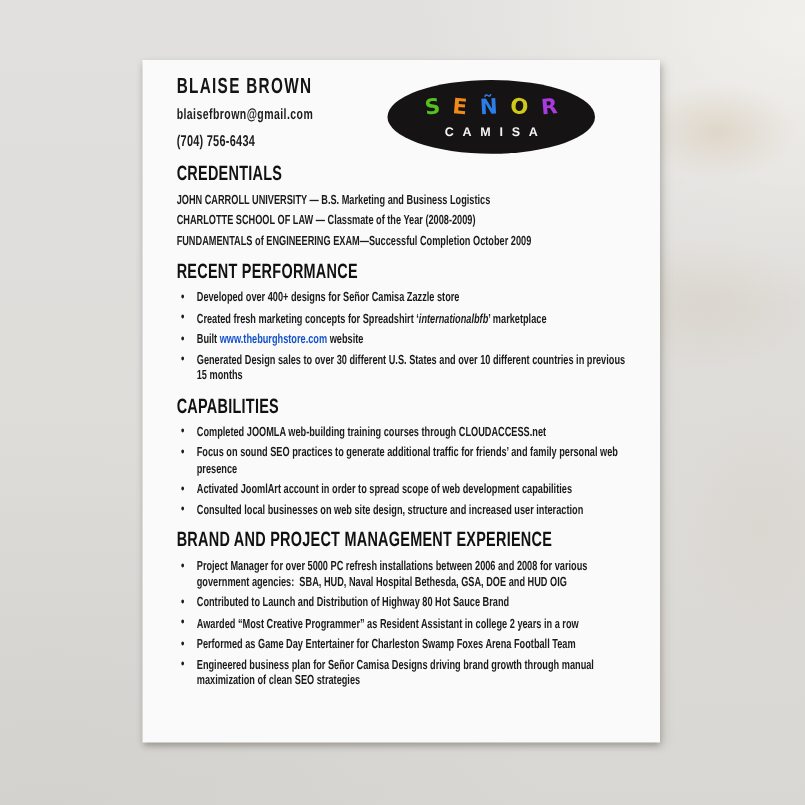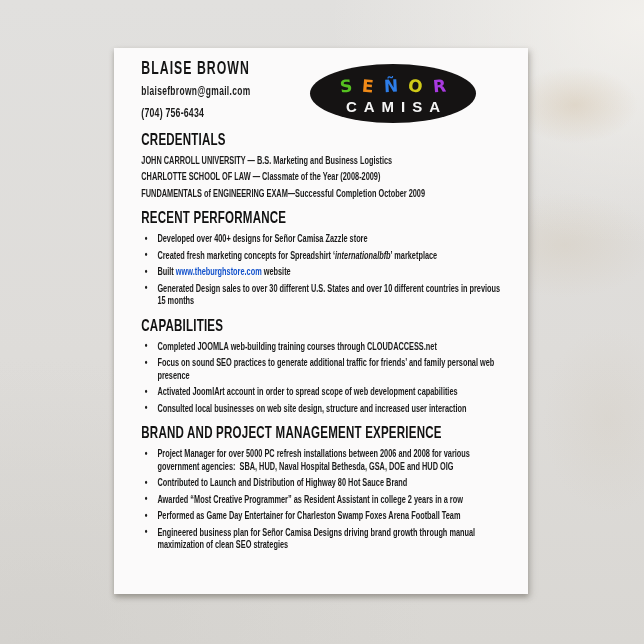--- a/index.html
+++ b/index.html
@@ -59,21 +59,21 @@
   .logo-word span {
     font-size:17px; font-weight:700; line-height:17px; display:inline-block;
     font-family:"DejaVu Sans",sans-serif;
   }
   .logo-word span:nth-child(1){ transform:rotate(-7deg); }
   .logo-word span:nth-child(2){ transform:rotate(5deg); }
   .logo-word span:nth-child(3){ transform:rotate(-3deg); }
   .logo-word span:nth-child(4){ transform:rotate(7deg); }
   .logo-word span:nth-child(5){ transform:rotate(-5deg); }
   .logo-sub {
-    font-size:15px; font-weight:700; letter-spacing:7px; text-indent:7px;
+    font-size:10px; font-weight:700; letter-spacing:7px; text-indent:7px;
     margin-top:7px; line-height:10px;
   }
 </style>
 </head>
 <body>
 
 <div class="stage">
   <div class="card">
 
     <div class="logo">

